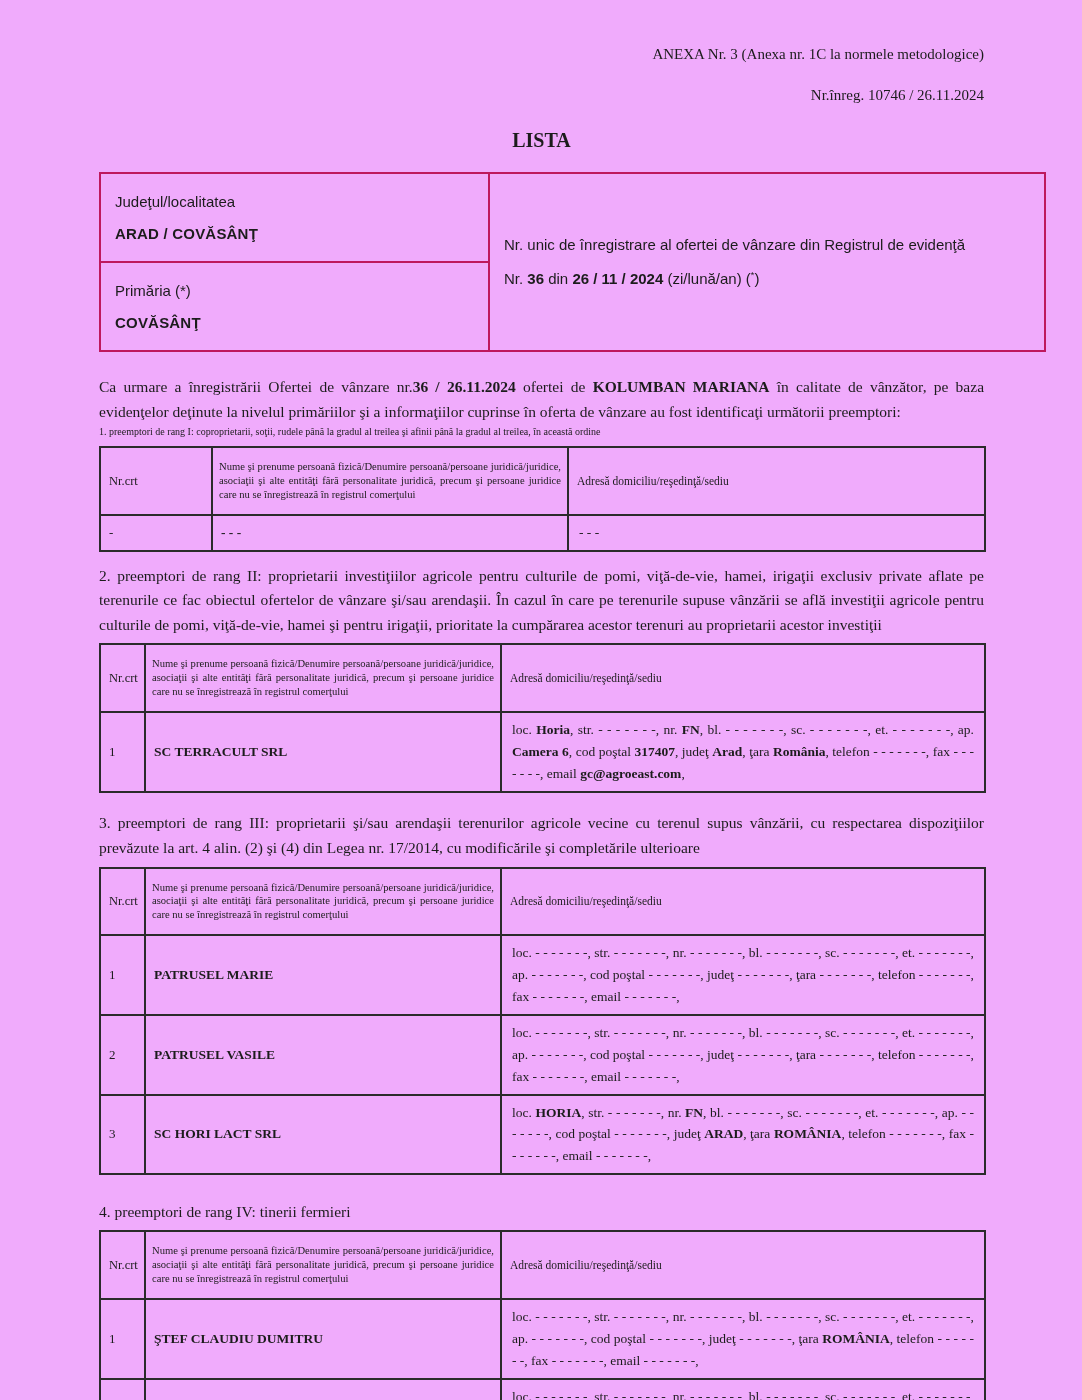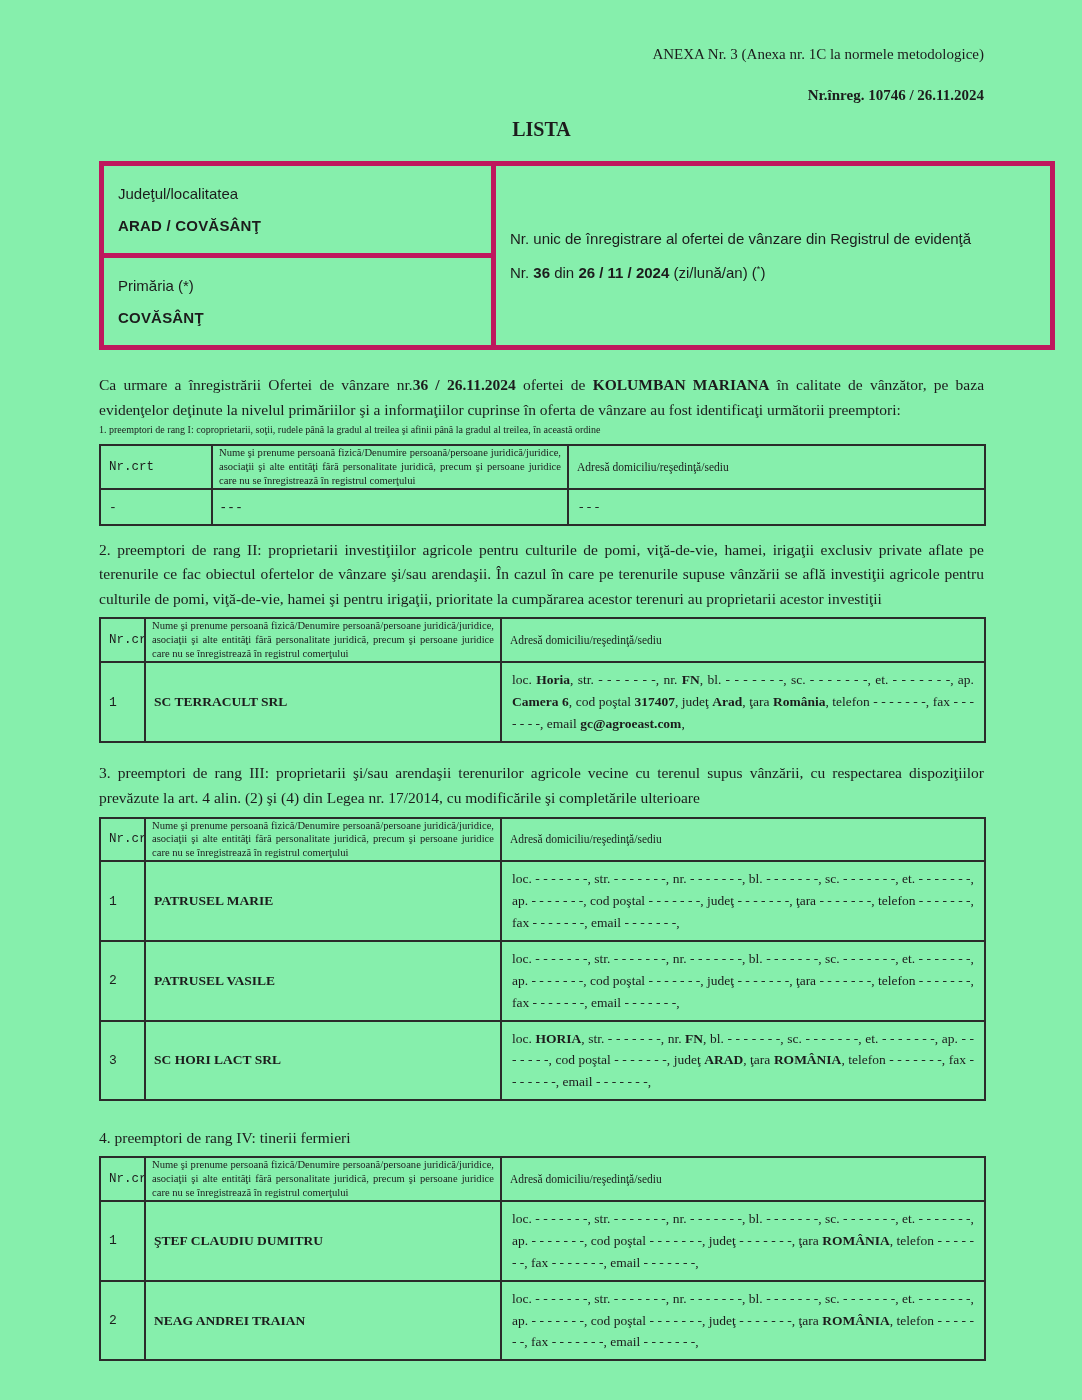--- a/index.html
+++ b/index.html
@@ -2,53 +2,53 @@
 <html lang="ro"><head>
 <meta charset="utf-8">
 <style>
   html,body{margin:0;padding:0;background:#ffffff;}
   .page{
     position:relative;
     width:1082px;
     height:1400px;
     box-sizing:border-box;
     padding:46px 98px 0 99px;
-    background:#86efac;
+    background:#f0abfc;
     color:#1c1c1c;
     font-family:"Liberation Serif", serif;
     overflow:hidden;
   }
   .right{text-align:right;}
   .center{text-align:center;}
   .annex-line{font-size:15px; margin:0 0 24px 0;}
-  .reg-line{font-size:15px; margin:0 0 9px 0;font-weight:bold;}
+  .reg-line{font-size:15px; margin:0 0 20px 0;}
   .doc-title{font-size:20px; font-weight:bold; margin:0; line-height:1.6;}
   .doc-subtitle{font-size:16px; font-weight:bold; margin:0; line-height:1.8;}
 
   
   table{border-collapse:collapse;}
   .info-table{width:885px; margin-top:16px; table-layout:fixed;
     font-family:"Liberation Sans", sans-serif; font-size:15px;}
-  .info-table td{border:5px solid #be185d; vertical-align:middle; padding:12px 14px;}
+  .info-table td{border:2px solid #be185d; vertical-align:middle; padding:12px 14px;}
   .info-left{width:359px; line-height:2.1;}
   .info-left .val{font-weight:bold; letter-spacing:.2px;}
   .info-right{width:526px; line-height:2.25; text-align:justify;margin-top:28px;}
   .info-right .nrline{text-align:left;}
   sup{font-size:9px;}
 
   .body-par{font-size:15.5px; line-height:1.62; text-align:justify; margin:0;}
   .intro{margin-top:22px;}
   .rank-line{font-size:10px; line-height:1.6; margin:0; text-align:justify;}
 
   
   .doc-table{width:885px; table-layout:fixed; margin-top:6px;}
   .doc-table td{border:2px solid #2b2b2b; vertical-align:middle; overflow:hidden;}
-  .doc-table .c-nr{padding:4px 16px 4px 8px; font-size:13px;font-family:Liberation Mono, monospace;}
+  .doc-table .c-nr{padding:4px 16px 4px 8px; font-size:13px;}
   .doc-table .hdr-nr{font-size:12.5px;}
-  .doc-table .hdr-name{font-size:10.6px; line-height:1.32; text-align:justify; padding:0 6px;}
+  .doc-table .hdr-name{font-size:10.6px; line-height:1.32; text-align:justify; padding:12px 6px;}
   .doc-table .hdr-addr{font-size:11.5px; padding:4px 8px;}
   .doc-table .c-name{font-size:13.5px; font-weight:bold; padding:4px 8px;}
   .doc-table .c-addr{font-size:13.5px; line-height:1.62; text-align:justify; padding:6px 10px;}
   .t1 .col-nr{width:112px;} .t1 .col-name{width:356px;} .t1 .col-addr{width:417px;}
   .tn .col-nr{width:45px;}  .tn .col-name{width:356px;} .tn .col-addr{width:484px;}
   .t1 .c-addr{text-align:left;}
   .s2{margin-top:12px; line-height:1.58;}
   .s3{margin-top:18px; line-height:1.6;}
   .s4{margin-top:24px;}
 </style>

